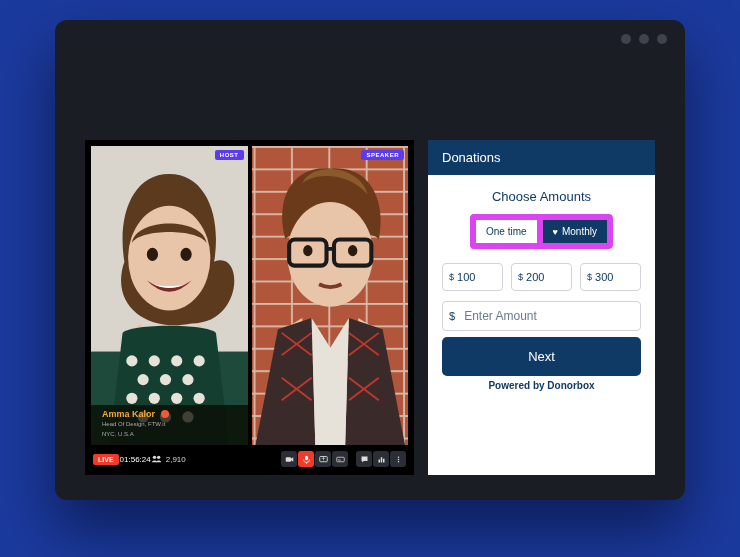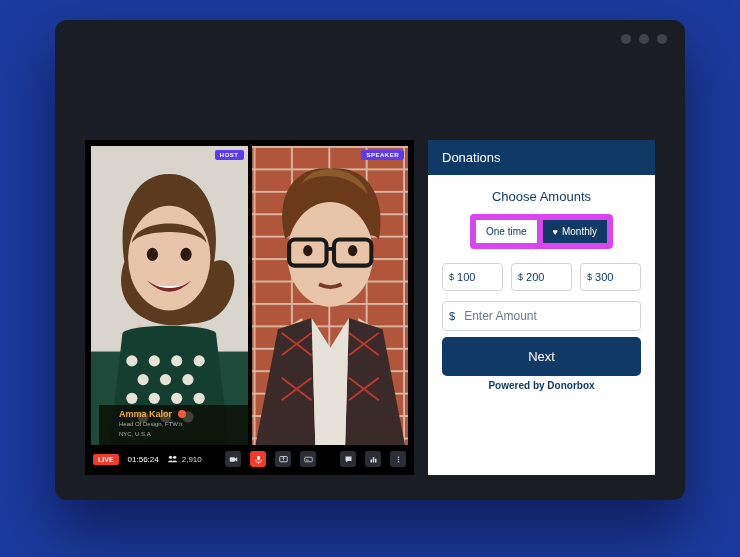--- a/index.html
+++ b/index.html
@@ -52,42 +52,42 @@
     position: absolute; top: 4px; right: 4px;
     background: #5b3af0;
     color: #fff;
     font-size: 6px;
     font-weight: 700;
     letter-spacing: 0.5px;
     padding: 2px 5px;
     border-radius: 2px;
   }
   .name-card {
-    position: absolute; bottom: 0; left: 8px; right: 0;
+    position: absolute; bottom: 0; left: 0; right: 0;
     background: rgba(10,10,0,0.75);
-    padding: 4px 20px 6px;
+    padding: 4px 11px 6px;
   }
   .name-card .nm {
     color: #f2a93b;
     font-size: 9px; font-weight: 600;
     display: flex; align-items: center; gap: 6px;
   }
   .name-card .nm .mic {
     width: 8px; height: 8px; border-radius: 50%;
     background: #f05a3a;
     position: relative; flex-shrink: 0;
   }
   .name-card .sub {
     color: #aaa; font-size: 6px; line-height: 1.3; margin-top: 2px;
   }
   .bottom-bar {
     height: 20px;
     display: flex; align-items: center;
     color: #fff; font-size: 8px;
-    gap: 9px;
+    gap: 1px;
     padding: 0 2px;
   }
   .live-pill {
     background: #f03a2a; color: #fff;
     font-size: 7px; font-weight: 700;
     padding: 2px 5px; border-radius: 2px;
   }
   .bottom-bar .spacer { flex: 1; }
   .icon-btn {
     width: 16px; height: 16px; border-radius: 3px;

